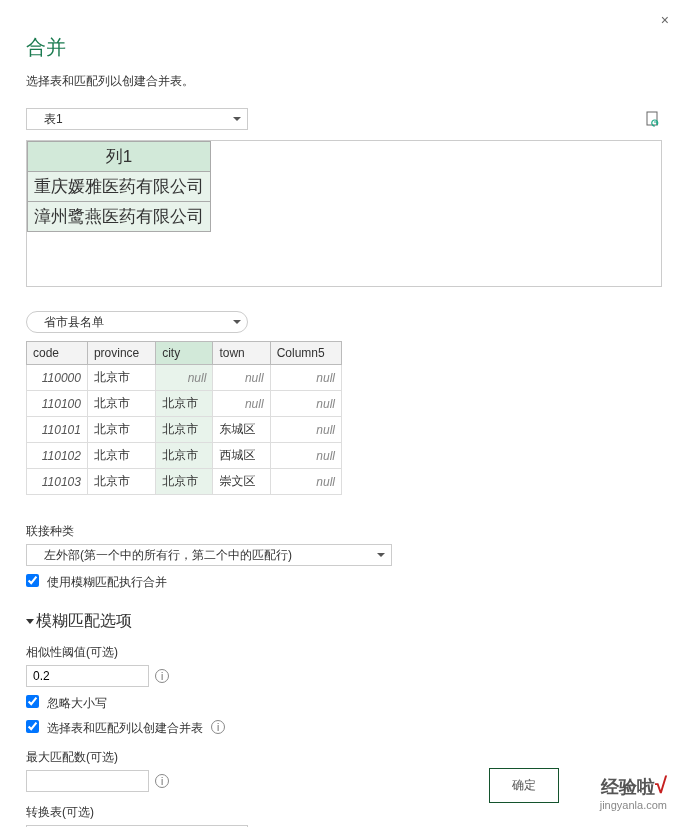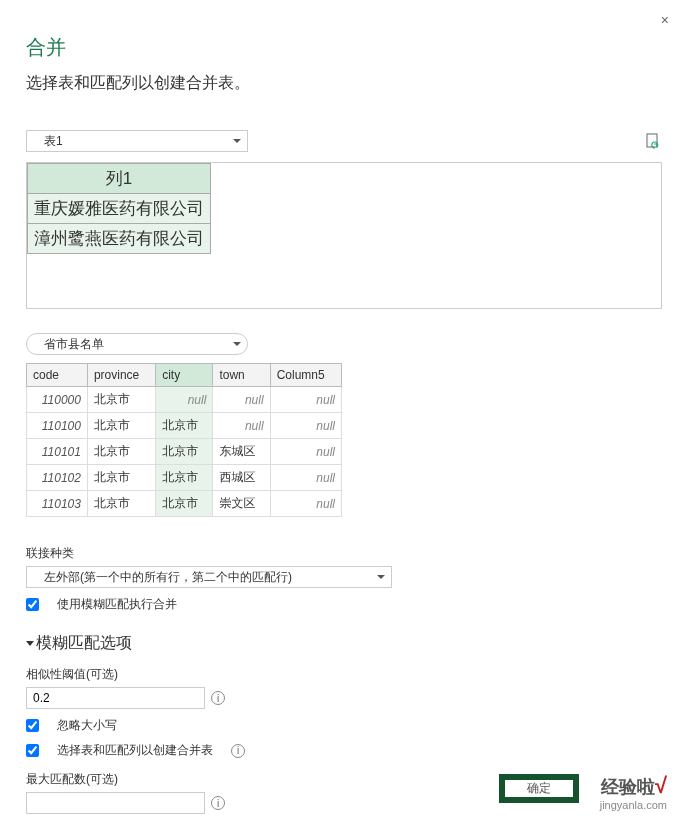--- a/index.html
+++ b/index.html
@@ -22,23 +22,23 @@
     cursor: pointer;
   }
   h1 {
     font-size: 20px;
     font-weight: normal;
     color: #1a7a4f;
     margin-top: 20px;
     margin-bottom: 12px;
   }
   .subtitle {
-    font-size: 16px;
-    color: #333;
-    margin-bottom: 36px;
+    font-size: 12px;
+    color: #333;
+    margin-bottom: 18px;
   }
   .row-with-icon {
     display: flex;
     align-items: center;
     gap: 8px;
   }
   .dropdown {
     position: relative;
     border: 1px solid #ccc;
     background: #fff;
@@ -122,22 +122,22 @@
   .data-table td.selcol { background: #e8f3eb; }
   .section-label {
     font-size: 12px;
     color: #333;
     margin-top: 28px;
     margin-bottom: 4px;
   }
   .dd3 { width: 366px; }
   .chk-row {
     display: flex;
-    align-items: center;
-    gap: 18px;
+    align-items: flex-start;
+    gap: 8px;
     margin-top: 8px;
     font-size: 12px;
     color: #333;
   }
   .chk-row input { width: 13px; height: 13px; }
   .expander {
     margin-top: 20px;
     font-size: 16px;
     color: #333;
     display: flex;
@@ -156,21 +156,21 @@
     font-size: 12px;
     color: #333;
     margin-top: 12px;
     margin-bottom: 4px;
   }
   .text-input {
     border: 1px solid #ccc;
     height: 22px;
     padding: 0 6px;
     font-size: 12px;
-    width: 179px;
+    width: 123px;
   }
   .input-row {
     display: flex;
     align-items: center;
     gap: 6px;
   }
   .info-icon {
     width: 14px; height: 14px;
     border: 1px solid #888;
     border-radius: 50%;
@@ -196,25 +196,25 @@
     color: #c62020;
     font-size: 22px;
     font-weight: bold;
   }
   .watermark .line2 {
     font-size: 11px;
     color: #888;
   }
   .ok-btn {
     position: absolute;
-    right: 108px;
+    right: 128px;
     bottom: 24px;
-    border: 6px solid #14532d;
+    border: 1px solid #14532d;
     background: #fff;
-    padding: 0 22px;
+    padding: 8px 22px;
     font-size: 12px;
     color: #555;
     cursor: pointer;
   }
 </style>
 </head>
 <body>
 
 <span class="close-x">×</span>
 

